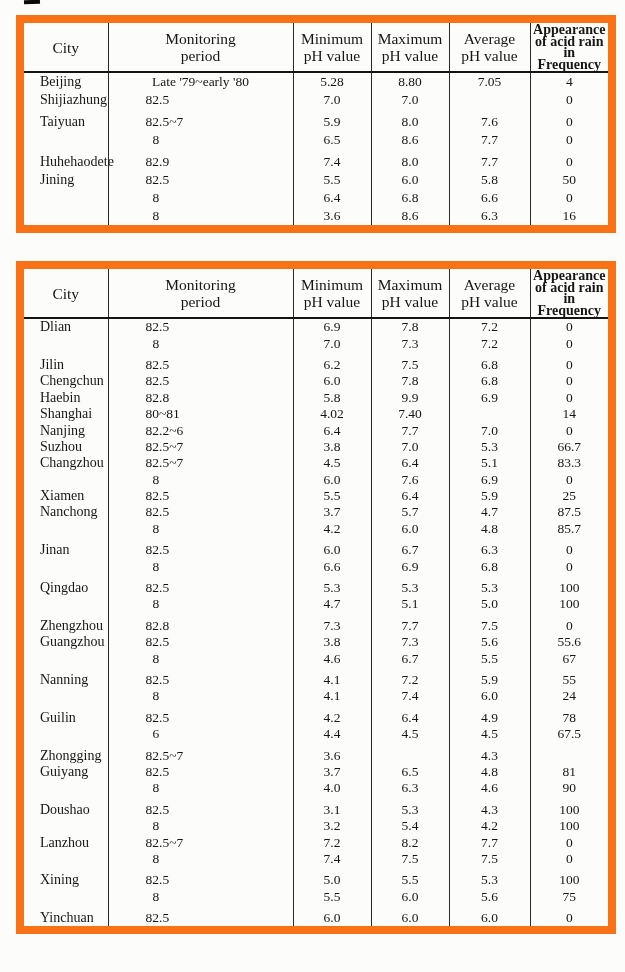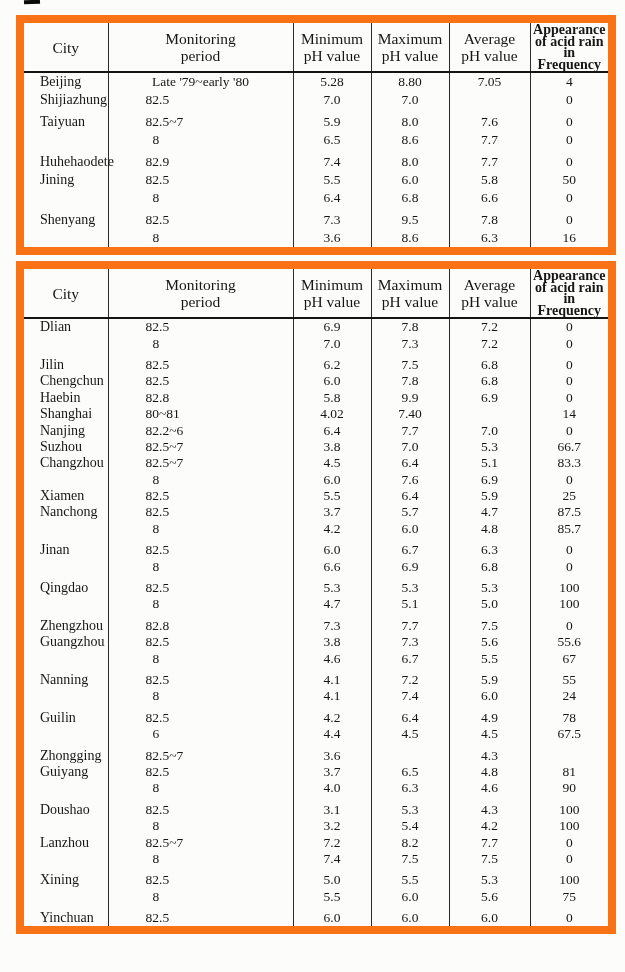--- a/index.html
+++ b/index.html
@@ -173,28 +173,20 @@
         <td class="num">50</td>
       </tr>
       <tr>
         <td class="city"></td>
         <td class="period cont">8</td>
         <td class="num">6.4</td>
         <td class="num">6.8</td>
         <td class="num">6.6</td>
         <td class="num">0</td>
       </tr>
-      <tr class="gaprow">
-        <td class="city">Shenyang</td>
-        <td class="period">82.5</td>
-        <td class="num">7.3</td>
-        <td class="num">9.5</td>
-        <td class="num">7.8</td>
-        <td class="num">0</td>
-      </tr>
       <tr>
         <td class="city"></td>
         <td class="period cont">8</td>
         <td class="num">3.6</td>
         <td class="num">8.6</td>
         <td class="num">6.3</td>
         <td class="num">16</td>
       </tr>
     </tbody>
   </table>

